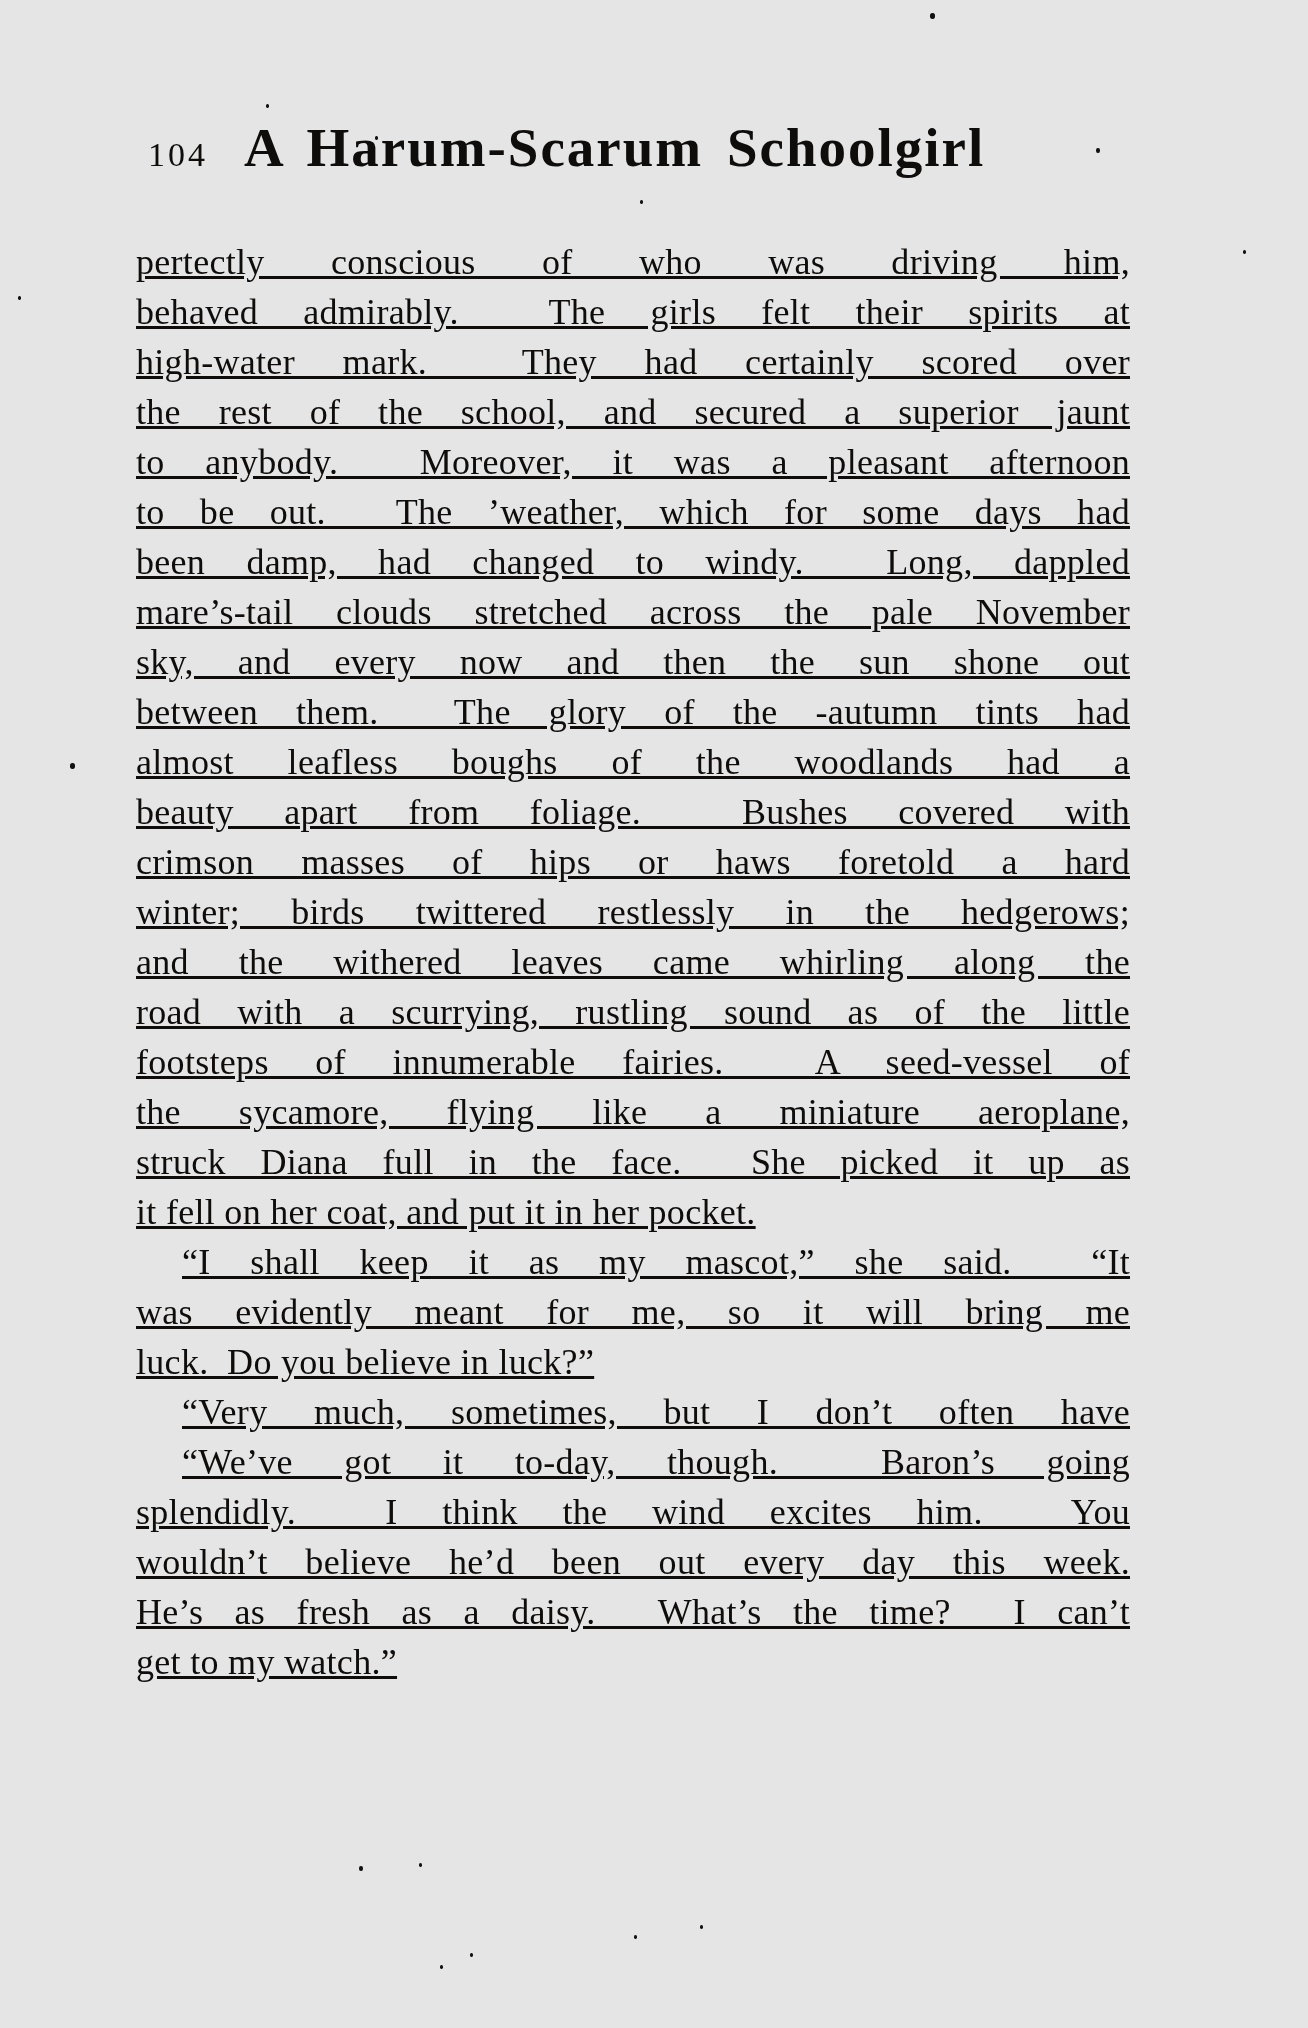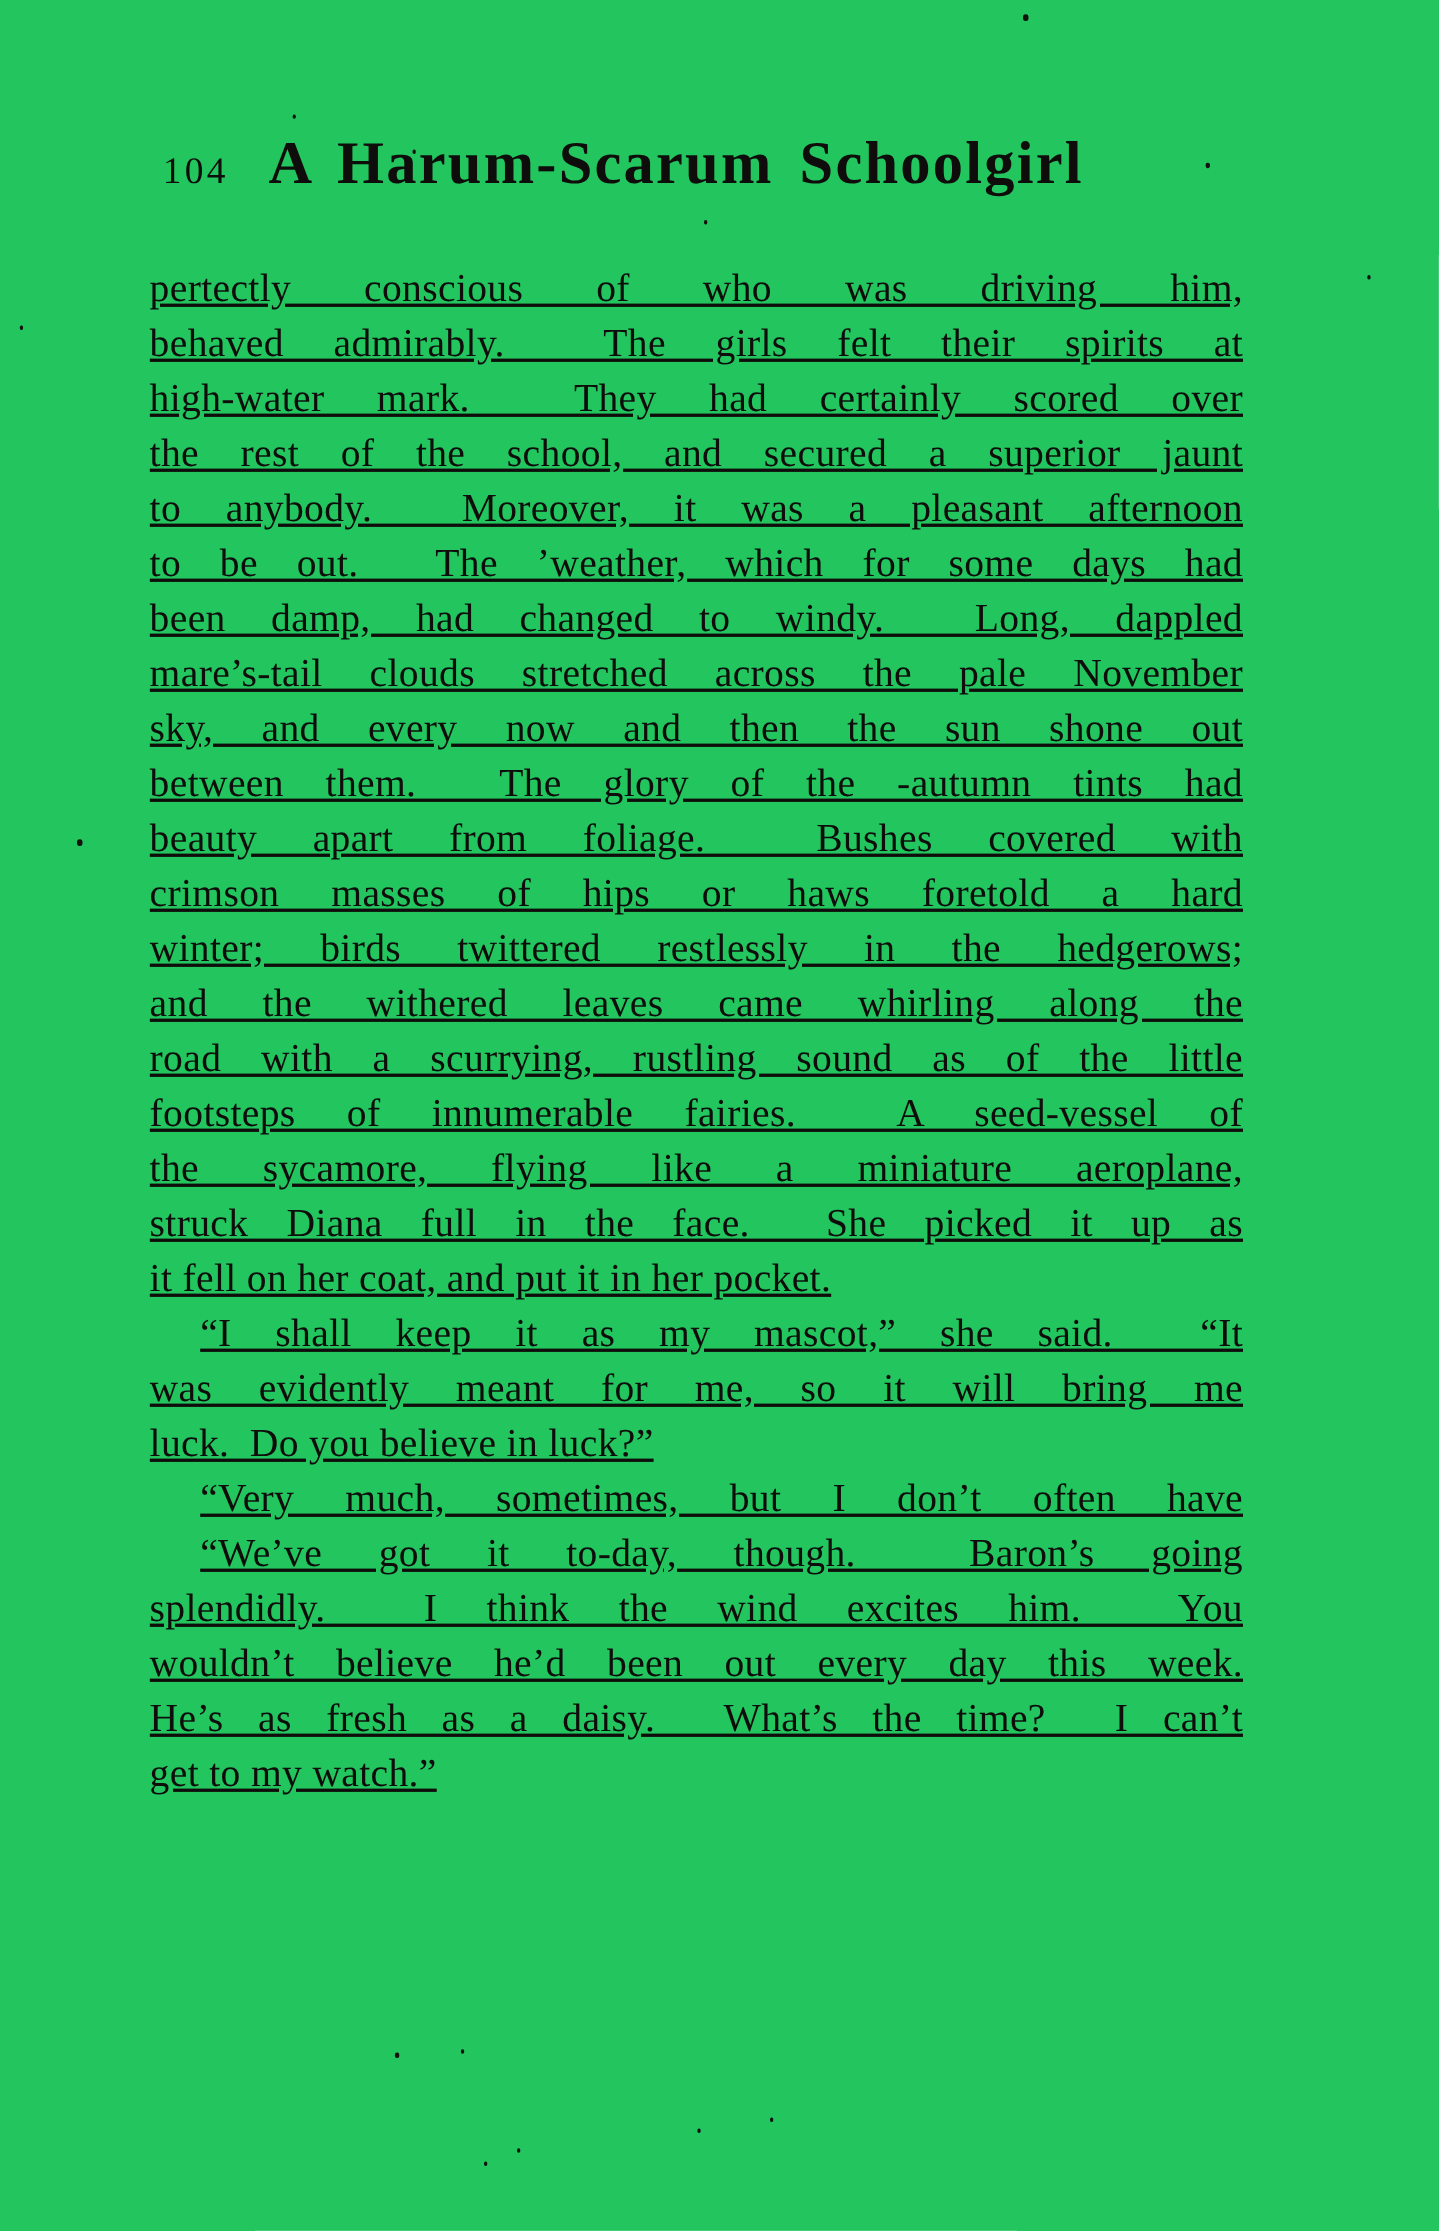--- a/index.html
+++ b/index.html
@@ -60,40 +60,41 @@
   }
   .speck {
     position: absolute;
     background: #141210;
     border-radius: 45%;
   }
 </style>
 </head>
 <body>
 
-<div class="page" style="background: #22c55e; color: rgb(15, 13, 11);">
+<div class="page" style="background: #e5e5e5; color: rgb(15, 13, 11);">
 
   <header class="page-header">
     <span class="page-number">104</span>
     <h1 class="running-title">A Harum-Scarum Schoolgirl</h1>
   </header>
 
   <main class="page-body">
 
   <div class="paragraph">
         <div class="line para-start">pertectly conscious of who was driving him,</div>
         <div class="line">behaved admirably.  The girls felt their spirits at</div>
         <div class="line">high-water mark.  They had certainly scored over</div>
         <div class="line">the rest of the school, and secured a superior jaunt</div>
         <div class="line">to anybody.  Moreover, it was a pleasant afternoon</div>
         <div class="line">to be out.  The ʼweather, which for some days had</div>
         <div class="line">been damp, had changed to windy.  Long, dappled</div>
         <div class="line">mare’s-tail clouds stretched across the pale November</div>
         <div class="line">sky, and every now and then the sun shone out</div>
         <div class="line">between them.  The glory of the -autumn tints had</div>
+        <div class="line">almost leafless boughs of the woodlands had a</div>
         <div class="line">beauty apart from foliage.  Bushes covered with</div>
         <div class="line">crimson masses of hips or haws foretold a hard</div>
         <div class="line">winter; birds twittered restlessly in the hedgerows;</div>
         <div class="line">and the withered leaves came whirling along the</div>
         <div class="line">road with a scurrying, rustling sound as of the little</div>
         <div class="line">footsteps of innumerable fairies.  A seed-vessel of</div>
         <div class="line">the sycamore, flying like a miniature aeroplane,</div>
         <div class="line">struck Diana full in the face.  She picked it up as</div>
         <div class="line para-end">it fell on her coat, and put it in her pocket.</div>
       </div>

